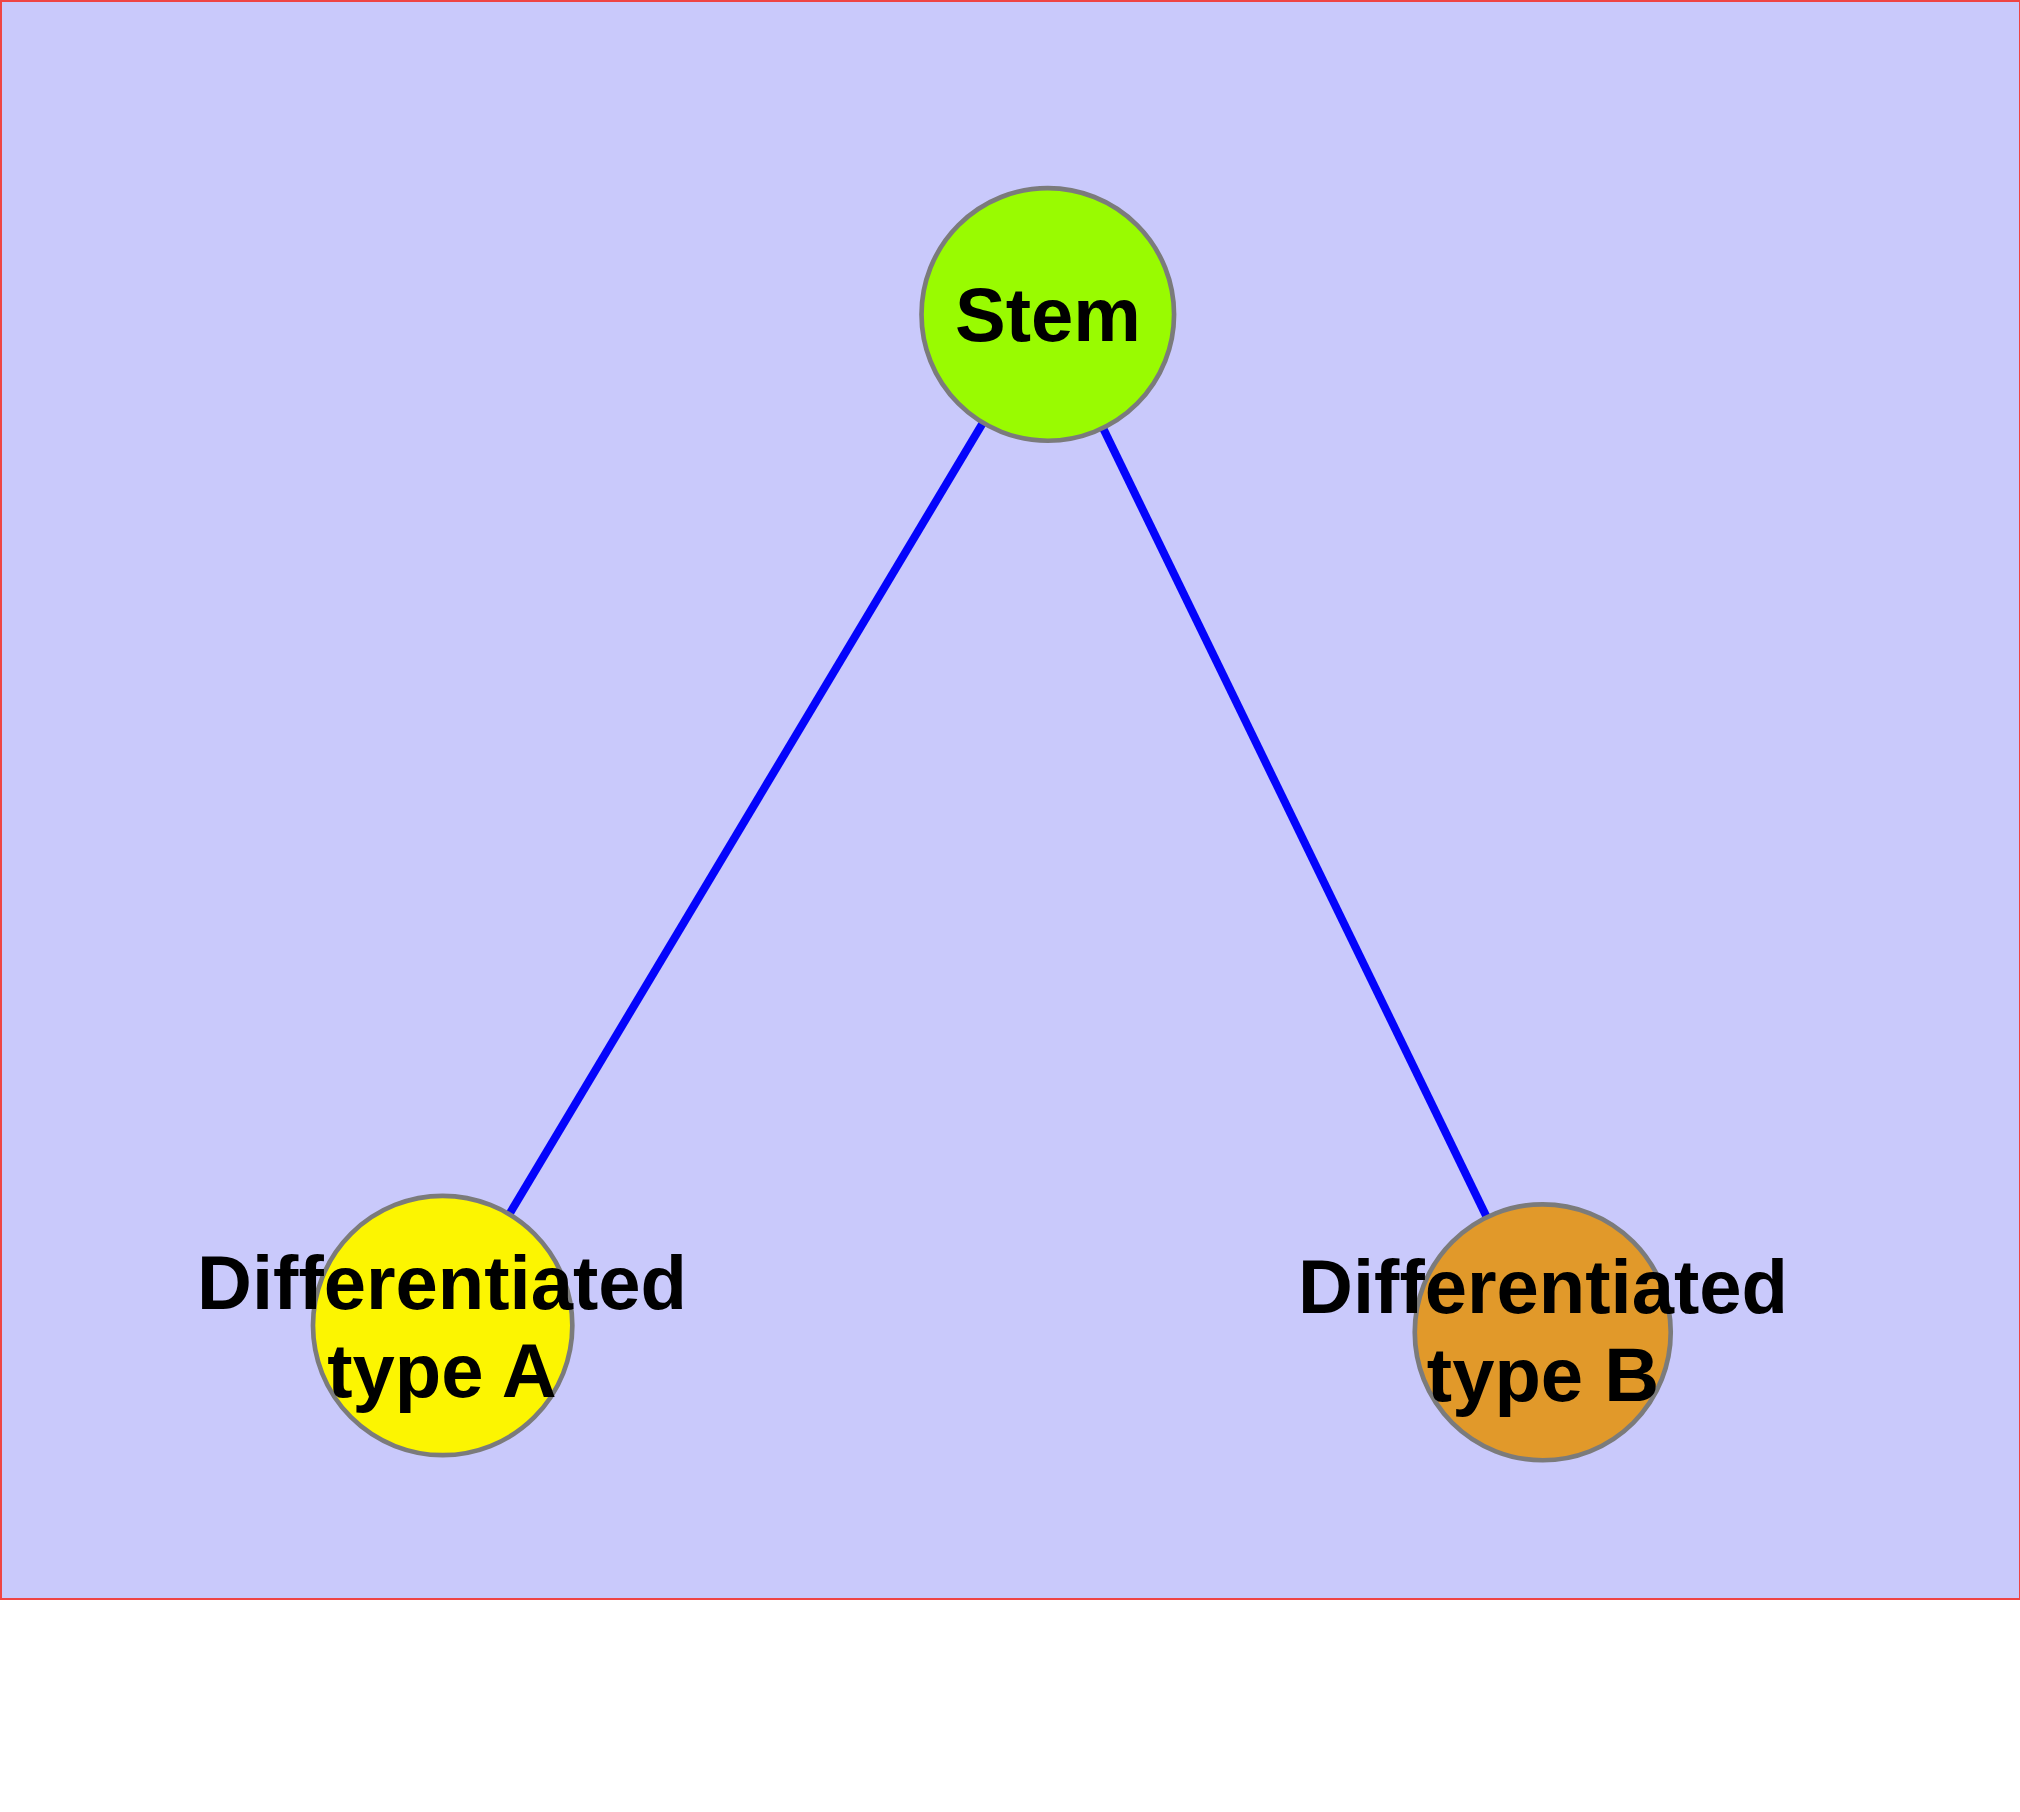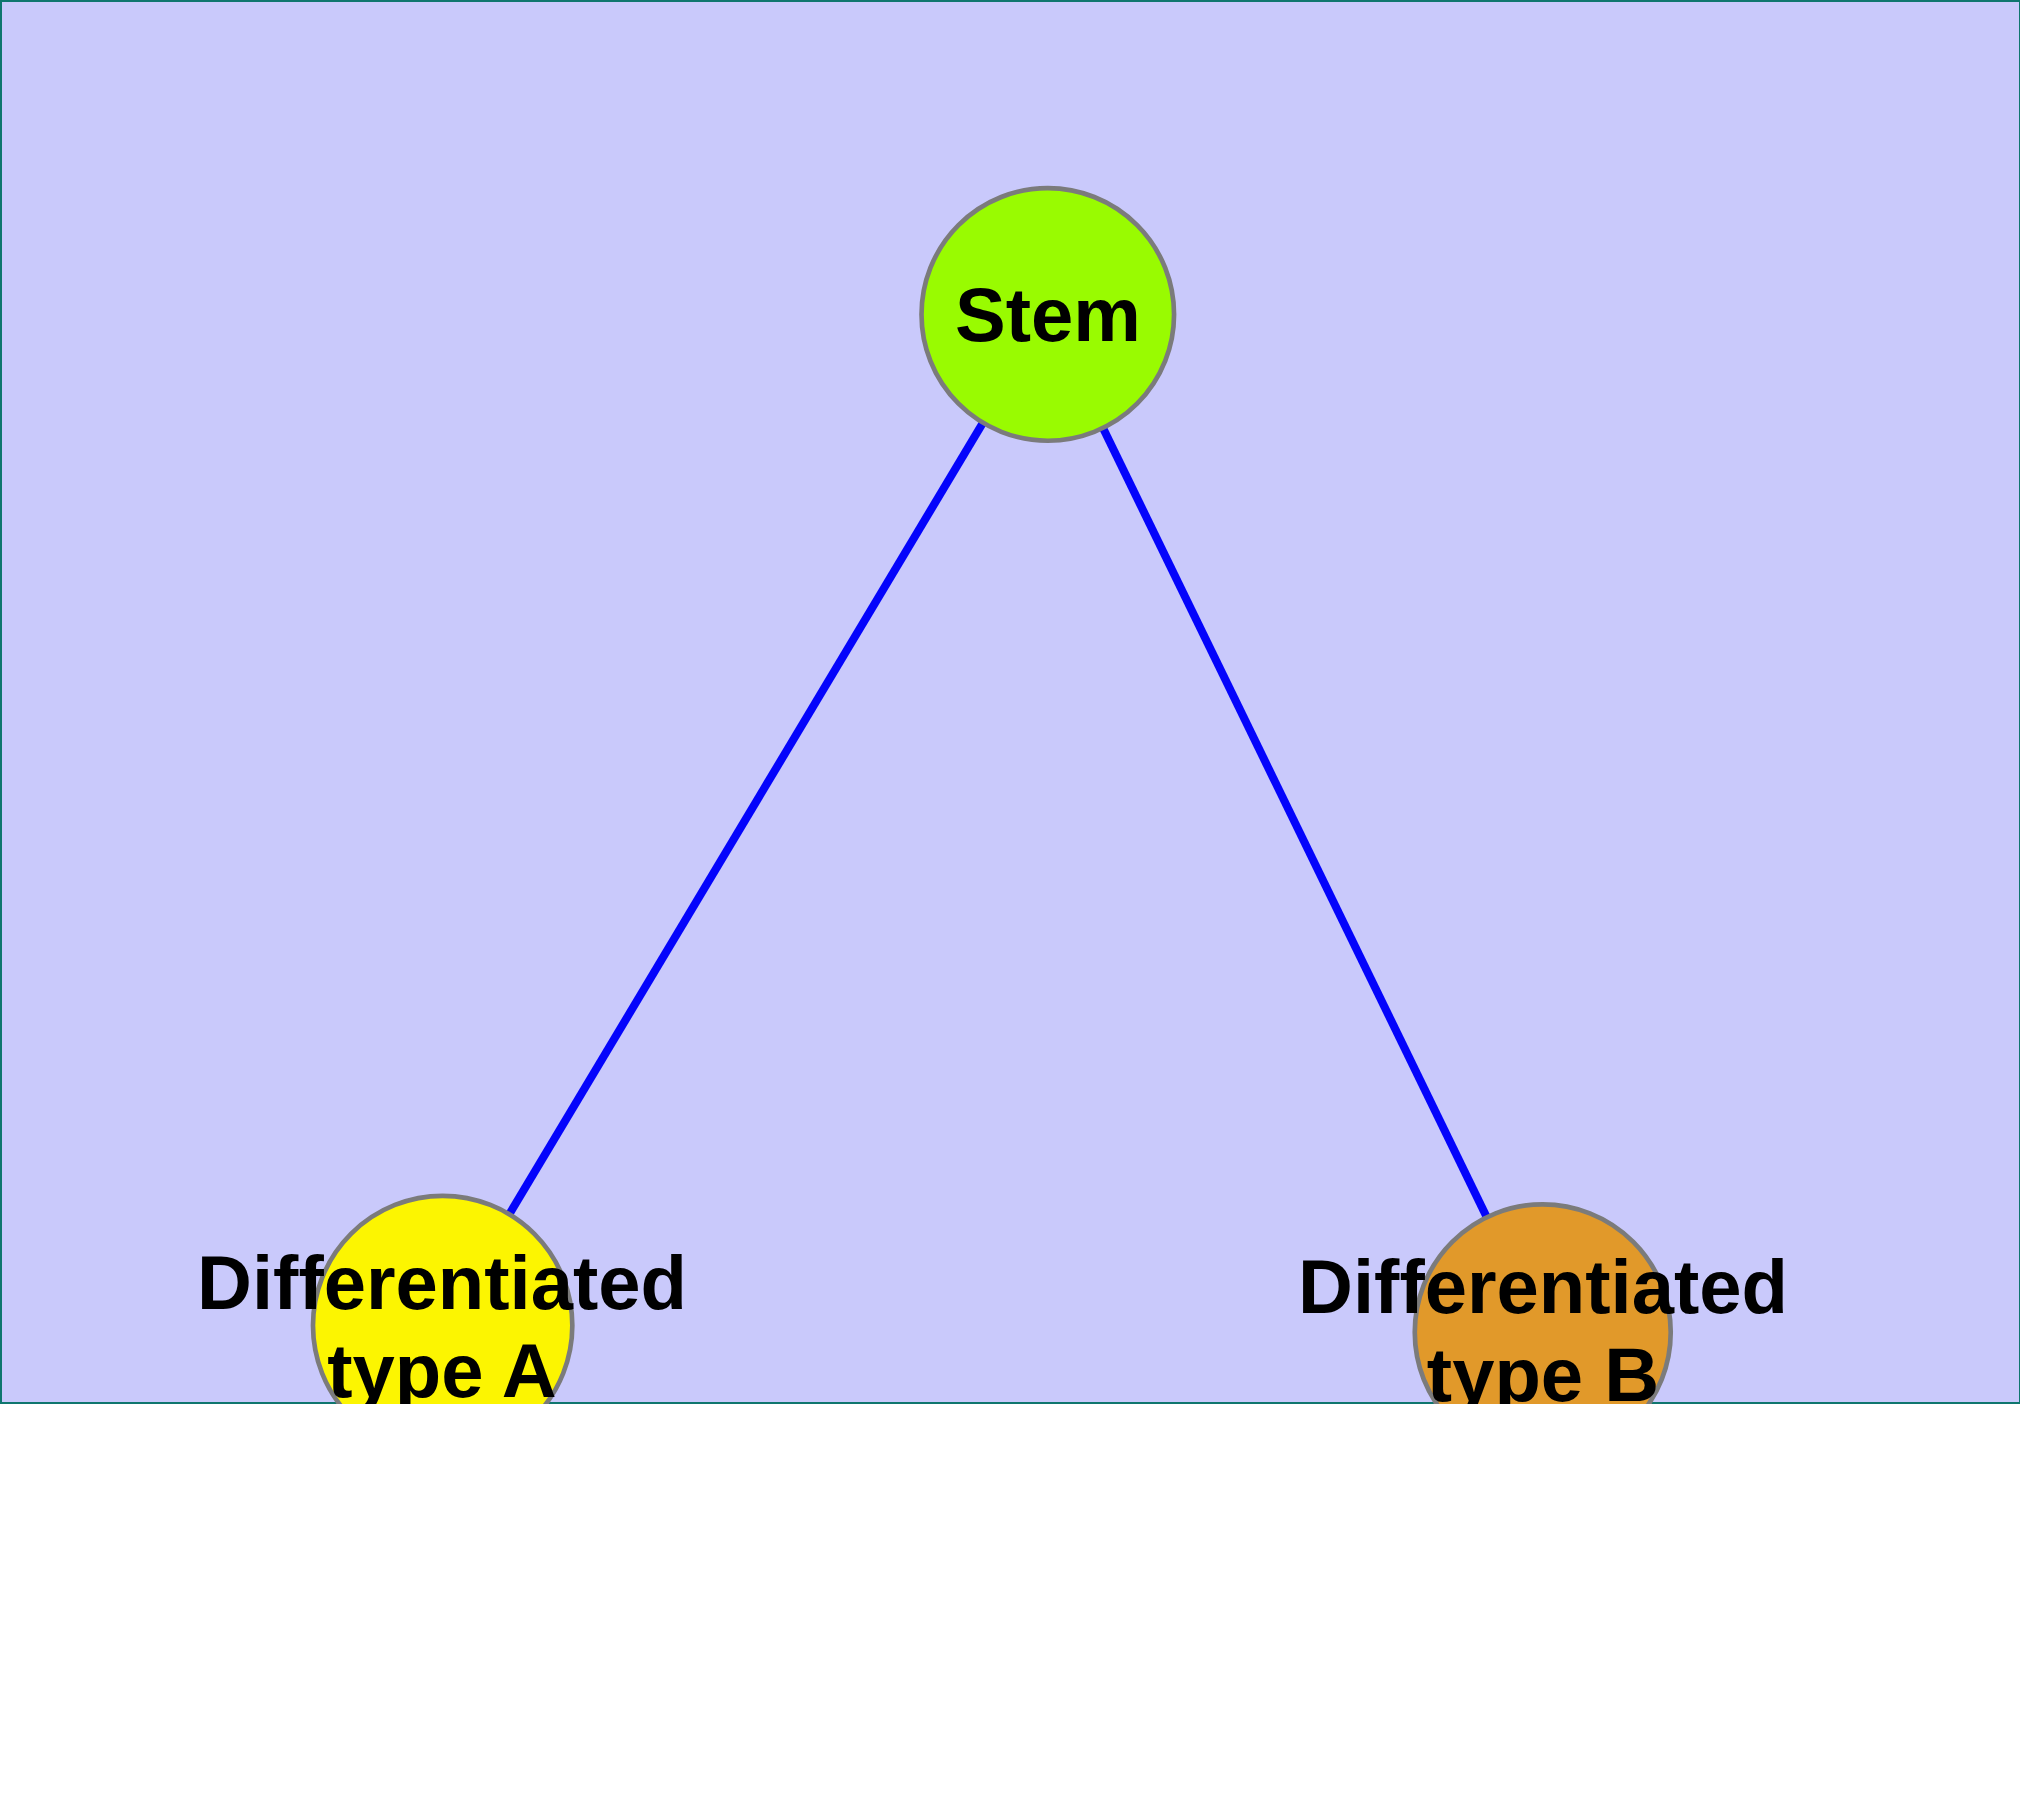--- a/index.html
+++ b/index.html
@@ -1,22 +1,22 @@
 <!DOCTYPE html>
 <html style="font-size:13.6px"><head>
 <meta charset="utf-8">
 <style>
   html, body { margin: 0; padding: 0; }
   body { background: #ffffff; }
 
   .viewport {
     position: relative;
     width: 2021px;
-    height: 1404px;
-    background: #0f766e;
+    height: 1600px;
+    background: #ef4444;
     overflow: hidden;
   }
 
   .canvas {
     position: absolute;
     left: 1.7px; top: 1.7px; right: 1.7px; bottom: 1.7px;
   }
 
   .graph-svg {
     position: absolute;

